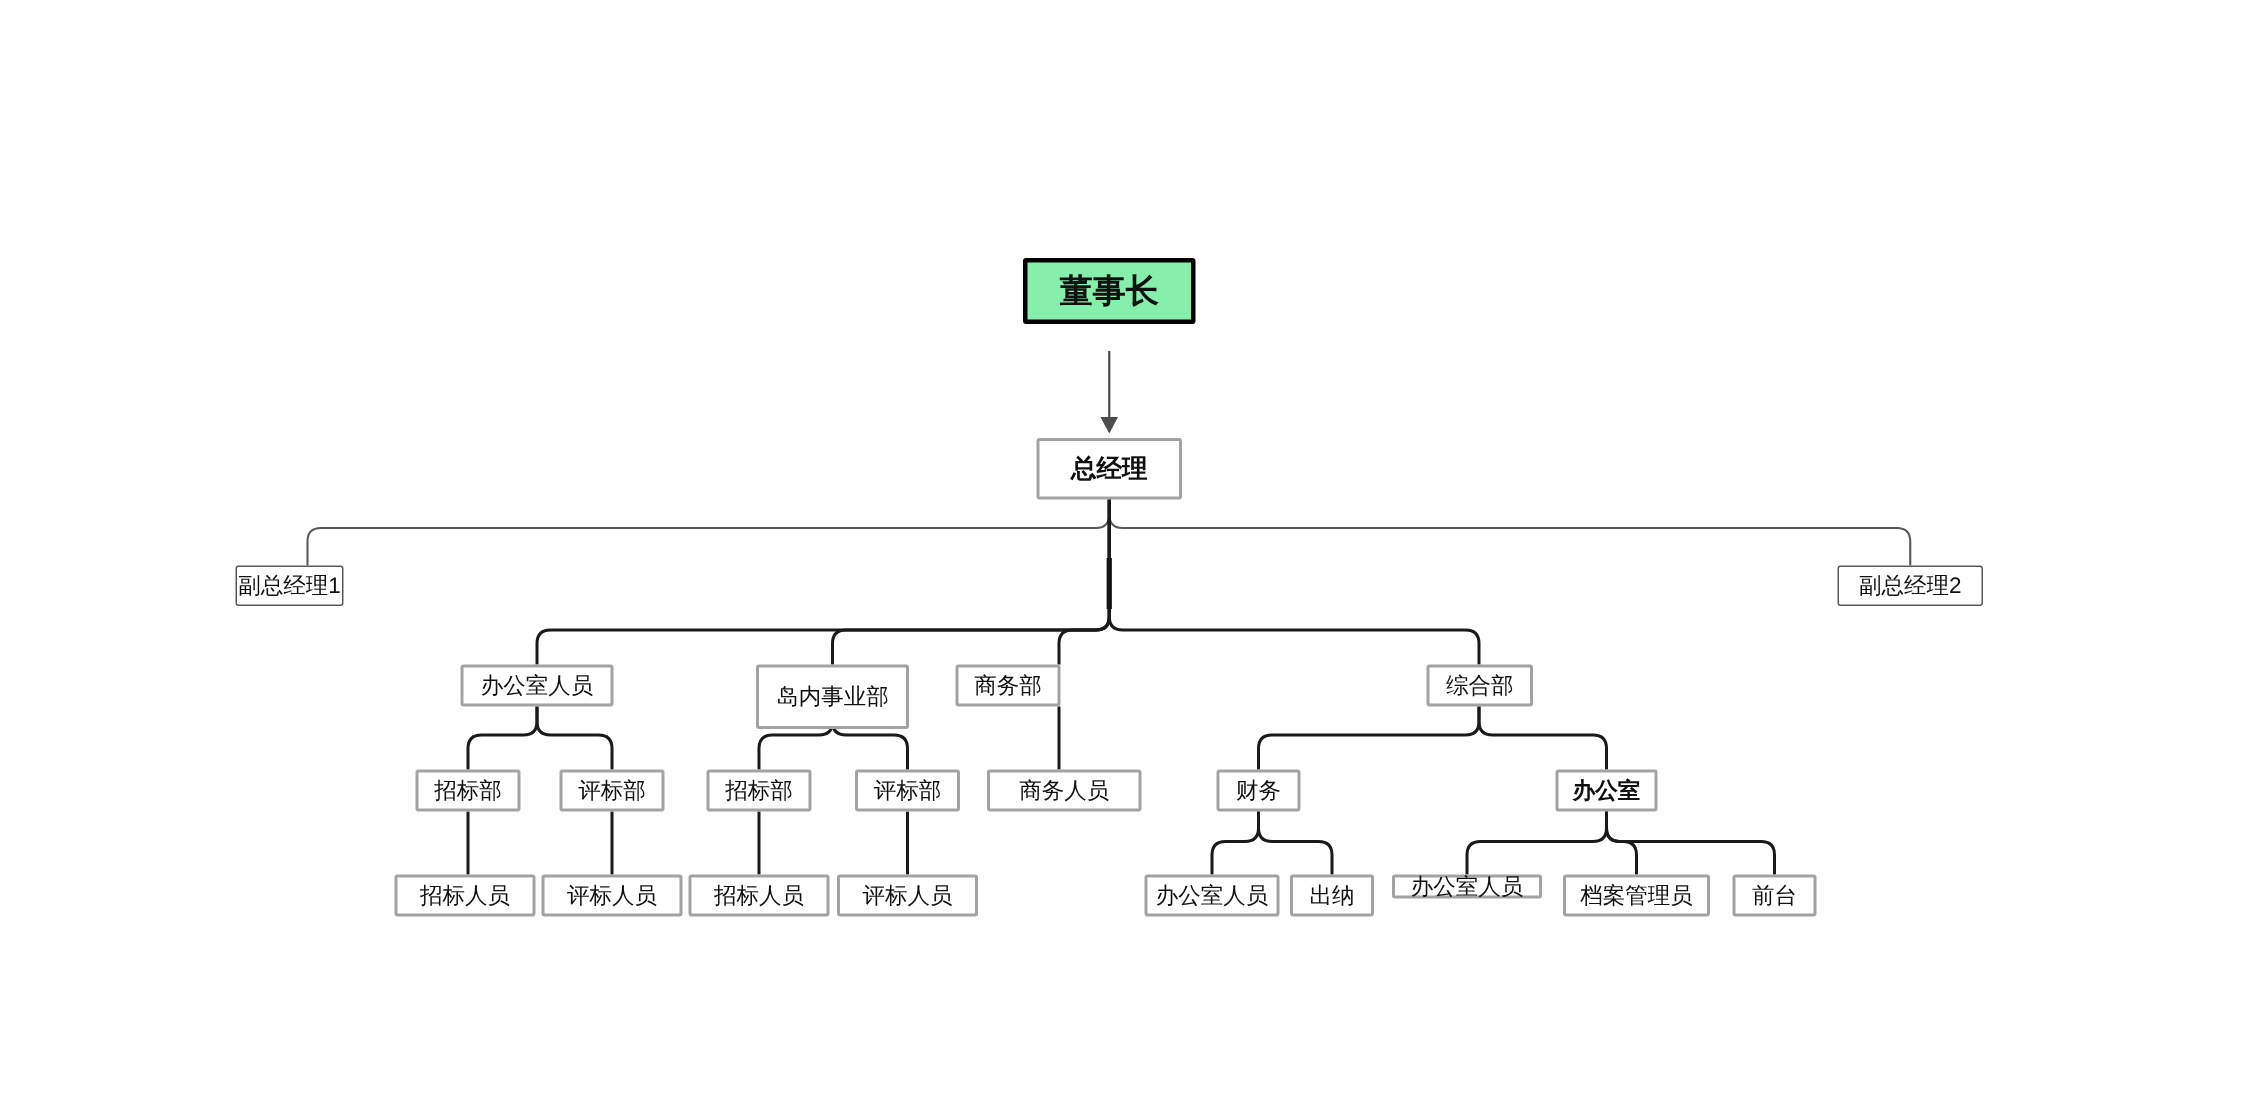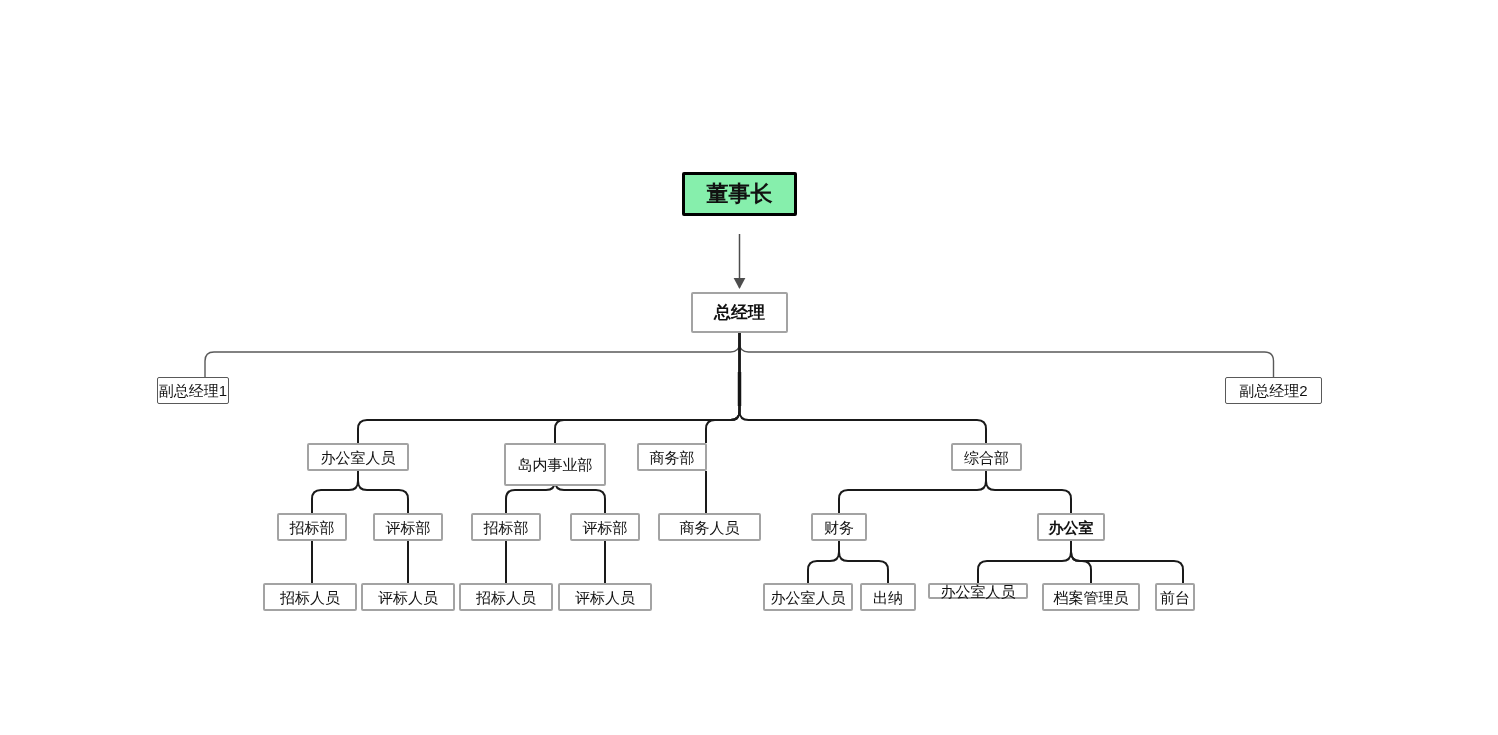--- a/index.html
+++ b/index.html
@@ -111,15 +111,15 @@
       <div class="node style-default" style="left: 811px; top: 513px; width: 56px; height: 28px;">财务</div>
       <div class="node style-default" style="left: 1037px; top: 513px; width: 68px; height: 28px; font-weight: bold;">办公室</div>
       <div class="node style-default" style="left: 263px; top: 583px; width: 94px; height: 28px;">招标人员</div>
       <div class="node style-default" style="left: 361px; top: 583px; width: 94px; height: 28px;">评标人员</div>
       <div class="node style-default" style="left: 459px; top: 583px; width: 94px; height: 28px;">招标人员</div>
       <div class="node style-default" style="left: 558px; top: 583px; width: 94px; height: 28px;">评标人员</div>
       <div class="node style-default" style="left: 763px; top: 583px; width: 90px; height: 28px;">办公室人员</div>
       <div class="node style-default" style="left: 860px; top: 583px; width: 56px; height: 28px;">出纳</div>
       <div class="node style-default" style="left: 928px; top: 583px; width: 100px; height: 16px;">办公室人员</div>
       <div class="node style-default" style="left: 1042px; top: 583px; width: 98px; height: 28px;">档案管理员</div>
-      <div class="node style-default" style="left: 1155px; top: 583px; width: 40px; height: 28px;">前台</div>
+      <div class="node style-default" style="left: 1155px; top: 583px; width: 56px; height: 28px;">前台</div>
     </div>
 </div>
 
 </body></html>

